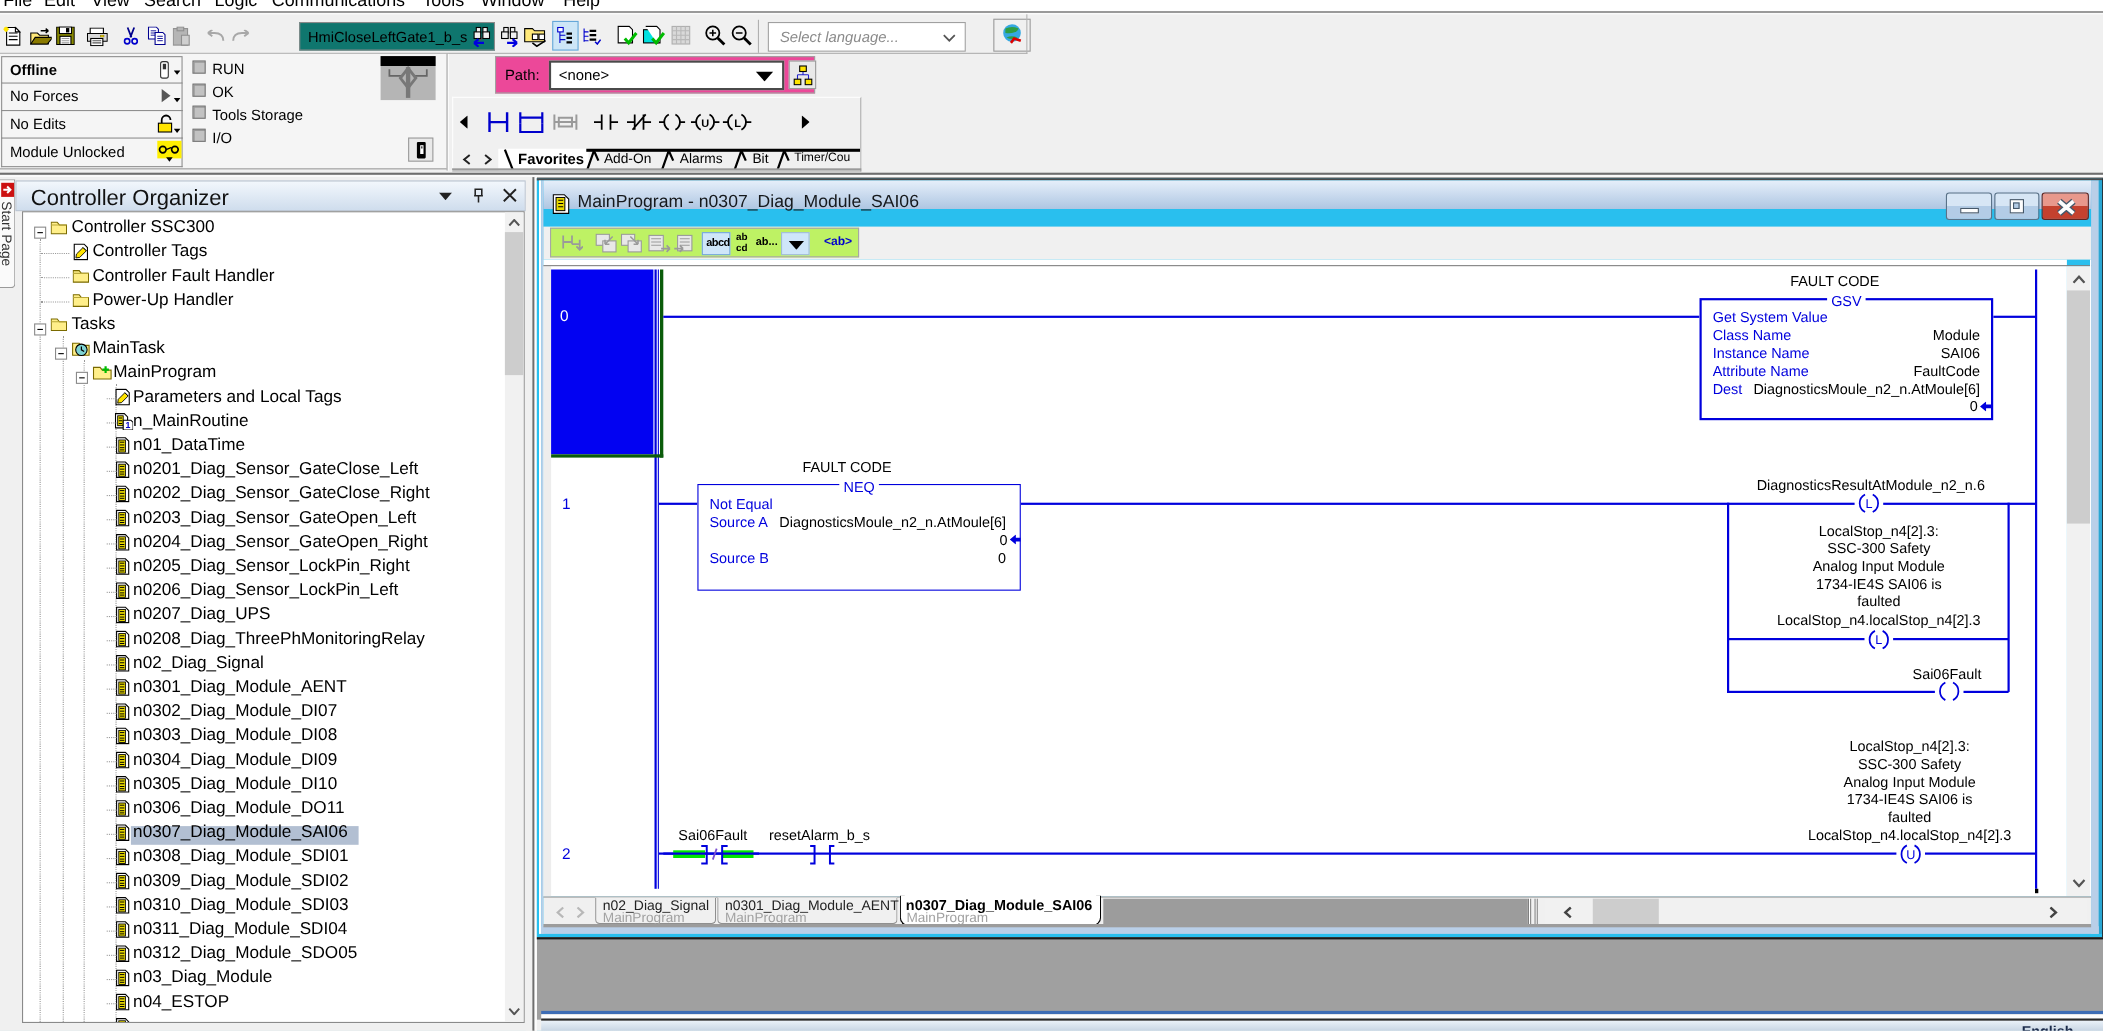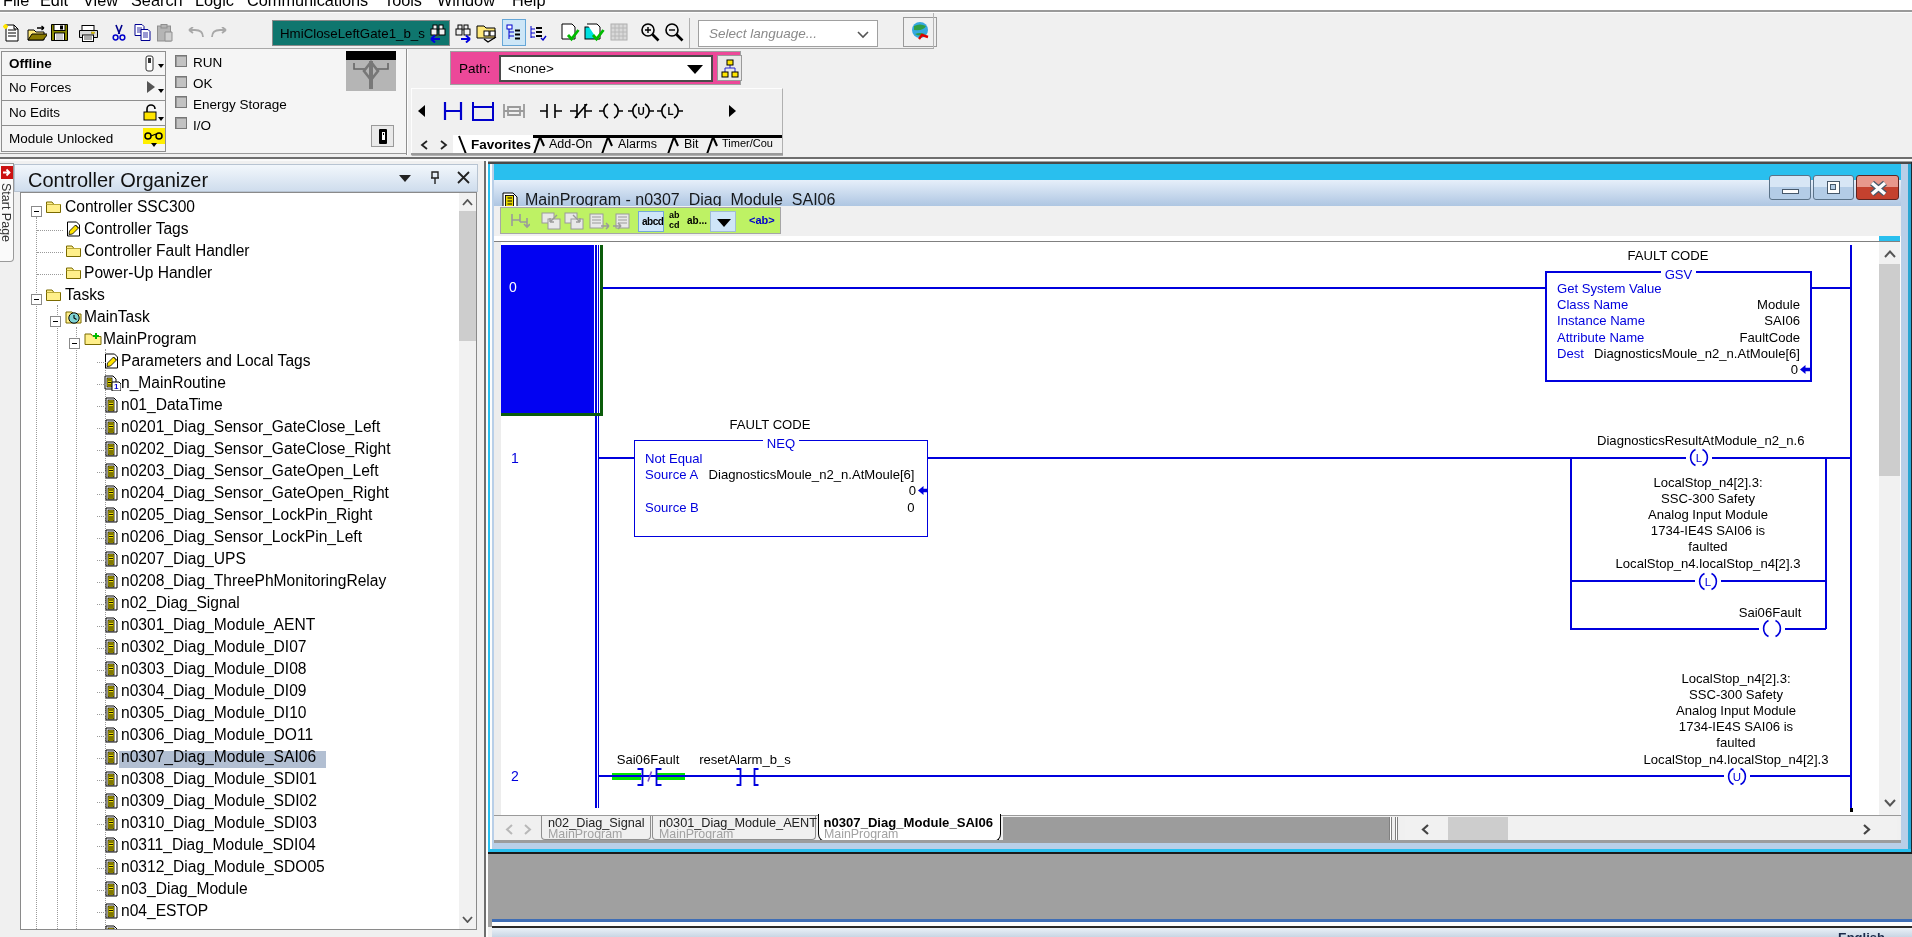--- a/index.html
+++ b/index.html
@@ -209,21 +209,21 @@
       <path d="M8 8 l5 -2" stroke="#000" stroke-width="1.2"></path>
       <path d="M8 15 h6 l-3 4 z" fill="#000"></path>
     </svg>
   </div>
 
   <div class="abs" style="left:175px;top:6px;width:12px;height:12px;background:#c2c2c2;border:1px solid #777;box-shadow:inset 1px 1px 0 #999;"></div>
   <span class="t" style="left:193px;top:6px;">RUN</span>
   <div class="abs" style="left:175px;top:27px;width:12px;height:12px;background:#c2c2c2;border:1px solid #777;box-shadow:inset 1px 1px 0 #999;"></div>
   <span class="t" style="left:193px;top:27px;">OK</span>
   <div class="abs" style="left:175px;top:47px;width:12px;height:12px;background:#c2c2c2;border:1px solid #777;box-shadow:inset 1px 1px 0 #999;"></div>
-  <span class="t" style="left:193px;top:48px;">Energy Storage</span>
+  <span class="t" style="left:193px;top:48px;">Tools Storage</span>
   <div class="abs" style="left:175px;top:68px;width:12px;height:12px;background:#c2c2c2;border:1px solid #777;box-shadow:inset 1px 1px 0 #999;"></div>
   <span class="t" style="left:193px;top:69px;">I/O</span>
 
   <div class="abs" style="left:346px;top:2px;width:50px;height:40px;background:#b5b5b5;">
     <div class="abs" style="left:0;top:0;width:50px;height:9px;background:#000;"></div>
     <svg class="abs" style="left:0;top:9px" width="50" height="31">
       <path d="M8 3 v6 h12 M42 3 v6 h-12" fill="none" stroke="#666" stroke-width="1.6"></path>
       <path d="M25 2 l7 9 l-7 9 l-7 -9 z" fill="none" stroke="#777" stroke-width="2.6"></path>
       <rect x="23" y="1" width="4" height="28" fill="#787878"></rect>
     </svg>
@@ -638,21 +638,21 @@
 
   <div class="abs" style="left:488px;top:162px;width:1423px;height:690px;background:#29bfee;"></div>
   <div class="abs" style="left:488px;top:162px;width:1423px;height:2px;background:#4a4a4a;"></div>
   <div class="abs" style="left:490px;top:164px;width:2px;height:685px;background:#fdfdfd;"></div>
   <div class="abs" style="left:492px;top:164px;width:2px;height:685px;background:#b9cfe8;"></div>
   <div class="abs" style="left:1901px;top:164px;width:6.5px;height:685px;background:#b9cfe8;"></div>
   <div class="abs" style="left:1907.5px;top:164px;width:3px;height:685px;background:#2aa6d2;"></div>
   <div class="abs" style="left:1910.5px;top:162px;width:1.5px;height:690px;background:#1a2a33;"></div>
   <div class="abs" style="left:492px;top:841.5px;width:1416px;height:7px;background:#b9cfe8;"></div>
 
-  <div class="abs" style="left:494px;top:164px;width:1407px;height:26px;background:linear-gradient(#e6effa,#aec6e2);margin-top:16px;">
+  <div class="abs" style="left:494px;top:164px;width:1407px;height:26px;background:linear-gradient(#e6effa,#aec6e2);">
     <svg class="abs" style="left:8px;top:12px" width="17" height="19">
       <path d="M1 1 h10 l4 4 v13 h-14 z" fill="#fff" stroke="#000"></path>
       <rect x="3.5" y="3.5" width="8" height="12" fill="#e8d800" stroke="#000" stroke-width=".9"></rect>
       <path d="M5.5 6 h4.5 M5.5 9 h4.5 M5.5 12 h4.5" stroke="#000"></path>
     </svg>
     <span style="position:absolute;left:31px;top:11px;font-size:16px;color:#16191c;">MainProgram - n0307_Diag_Module_SAI06</span>
   </div>
 
   <div class="abs" style="left:1769px;top:174.5px;width:42px;height:25px;border:1px solid #5a7288;border-radius:3px;background:linear-gradient(#d7e6f5 50%,#b3cce6 50%);">
     <div class="abs" style="left:12px;top:13.5px;width:17px;height:5px;background:#fdfdfd;border:1px solid #46586a;"></div>

